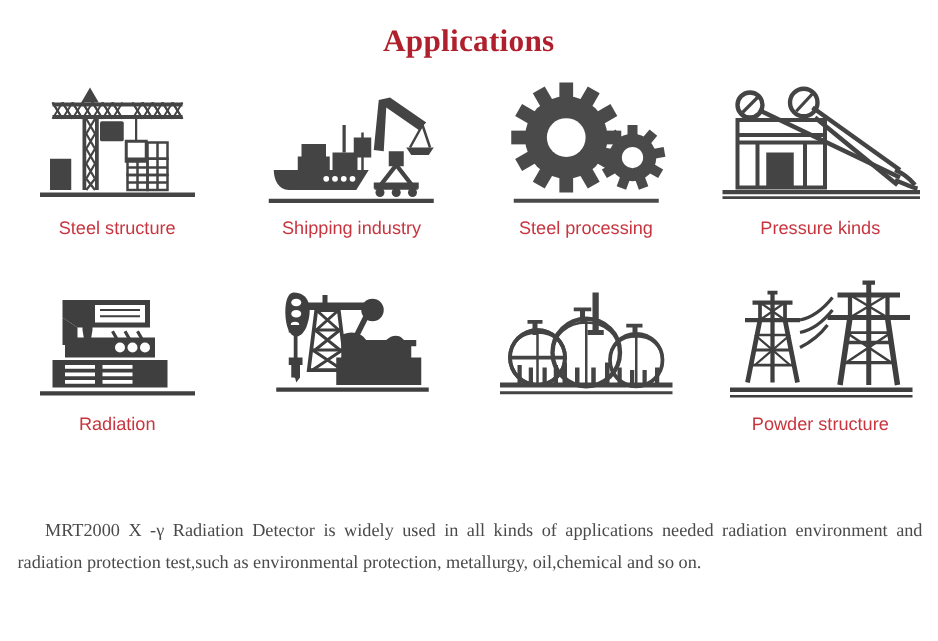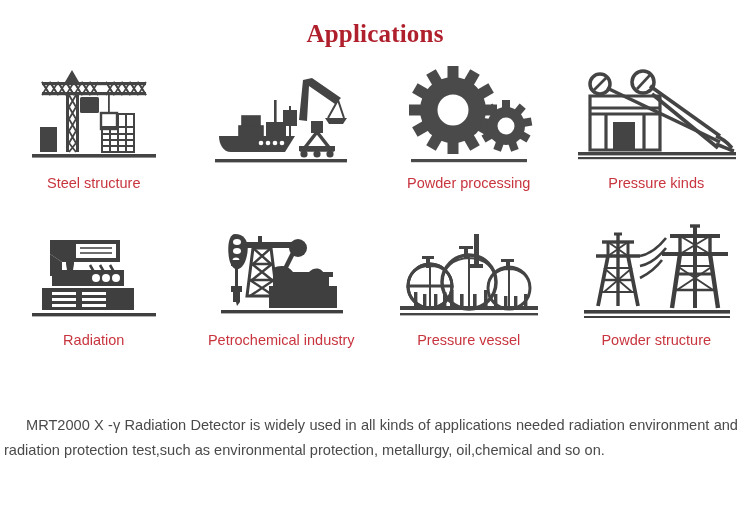--- a/index.html
+++ b/index.html
@@ -71,29 +71,29 @@
     color: #c8353f;
     text-align: center;
     line-height: 1.1;
     margin-top: 6px;
     white-space: nowrap;
   }
 
   
   .description {
     position: absolute;
-    left: 4px;
+    left: 14px;
     right: 12px;
     top: 398px;
     font-size: 14.6px;
     line-height: 25px;
     color: #4a4a4a;
     text-align: justify;
     text-indent: 22px;
-    font-family: Liberation Sans, sans-serif;
+    font-family: Liberation Serif, serif;
   }
 </style>
 </head>
 <body>
 
 <div class="page">
 
   <div class="title">Applications</div>
 
   <div class="grid">
@@ -171,20 +171,21 @@
             <path d="M92 86 L106 68 L120 86 Z" fill="none" stroke="#444444" stroke-width="3.5"></path>
             <rect x="88" y="82" width="36" height="5"></rect>
             <circle cx="93" cy="90" r="3.6"></circle>
             <circle cx="106" cy="90" r="3.6"></circle>
             <circle cx="119" cy="90" r="3.6"></circle>
 
             <rect x="4" y="95" width="132" height="3.4"></rect>
           </g>
         </svg>
       </div>
+      <div class="cell-label">Shipping industry</div>
     </div>
 
     <div class="cell row1">
       <div class="icon-box">
         <svg width="128" height="104" viewBox="0 0 128 104" fill="none">
           <g fill="#4a4a4a">
 
             <g transform="translate(48,46)">
               <g>
                 <rect x="-5.5" y="-44" width="11" height="14"></rect>
@@ -255,21 +256,21 @@
                   </g>
               </g>
               <circle cx="0" cy="0" r="19"></circle>
               <circle cx="0" cy="0" r="8.5" fill="#ffffff"></circle>
             </g>
 
             <rect x="6" y="95" width="116" height="3.2"></rect>
           </g>
         </svg>
       </div>
-      <div class="cell-label">Powder processing</div>
+      <div class="cell-label">Steel processing</div>
     </div>
 
     <div class="cell row1">
       <div class="icon-box">
         <svg width="172" height="104" viewBox="0 0 172 104" fill="none">
           <g stroke="#444444" fill="none">
 
             <circle cx="30" cy="20" r="10" stroke-width="3.5" fill="#ffffff"></circle>
             <circle cx="73" cy="18" r="11" stroke-width="3.5" fill="#ffffff"></circle>
             <path d="M24 26 L36 14" stroke-width="2.6"></path>
@@ -363,21 +364,20 @@
             <path d="M62 48 C70 44 78 46 82 52 L98 52 C104 46 112 48 114 56 L114 68 L62 68 Z"></path>
 
             <rect x="58" y="66" width="68" height="22"></rect>
             <rect x="112" y="56" width="6" height="12"></rect>
             <rect x="108" y="52" width="14" height="5"></rect>
 
             <rect x="10" y="90" width="122" height="3.4"></rect>
           </g>
         </svg>
       </div>
-      <div class="cell-label">Petrochemical industry</div>
     </div>
 
     <div class="cell row2">
       <div class="icon-box">
         <svg width="146" height="104" viewBox="0 0 146 104" fill="none">
           <g fill="#444444">
 
             <rect x="78" y="14" width="5" height="32"></rect>
             <rect x="74" y="44" width="13" height="4"></rect>
 
@@ -417,21 +417,20 @@
               <rect x="108" y="76" width="3.4" height="12"></rect>
               <rect x="118" y="76" width="3.4" height="12"></rect>
               <rect x="128" y="74" width="3.4" height="14"></rect>
             </g>
 
             <rect x="4" y="86" width="138" height="4"></rect>
             <rect x="4" y="93" width="138" height="2.4"></rect>
           </g>
         </svg>
       </div>
-      <div class="cell-label">Pressure vessel</div>
     </div>
 
     <div class="cell row2">
       <div class="icon-box">
         <svg width="156" height="104" viewBox="0 0 156 104" fill="none">
           <g stroke="#3f3f3f" fill="none">
 
             <g>
               <path d="M24 22 L56 22" stroke-width="3.4"></path>
               <path d="M40 14 L40 86" stroke-width="3.4"></path>

